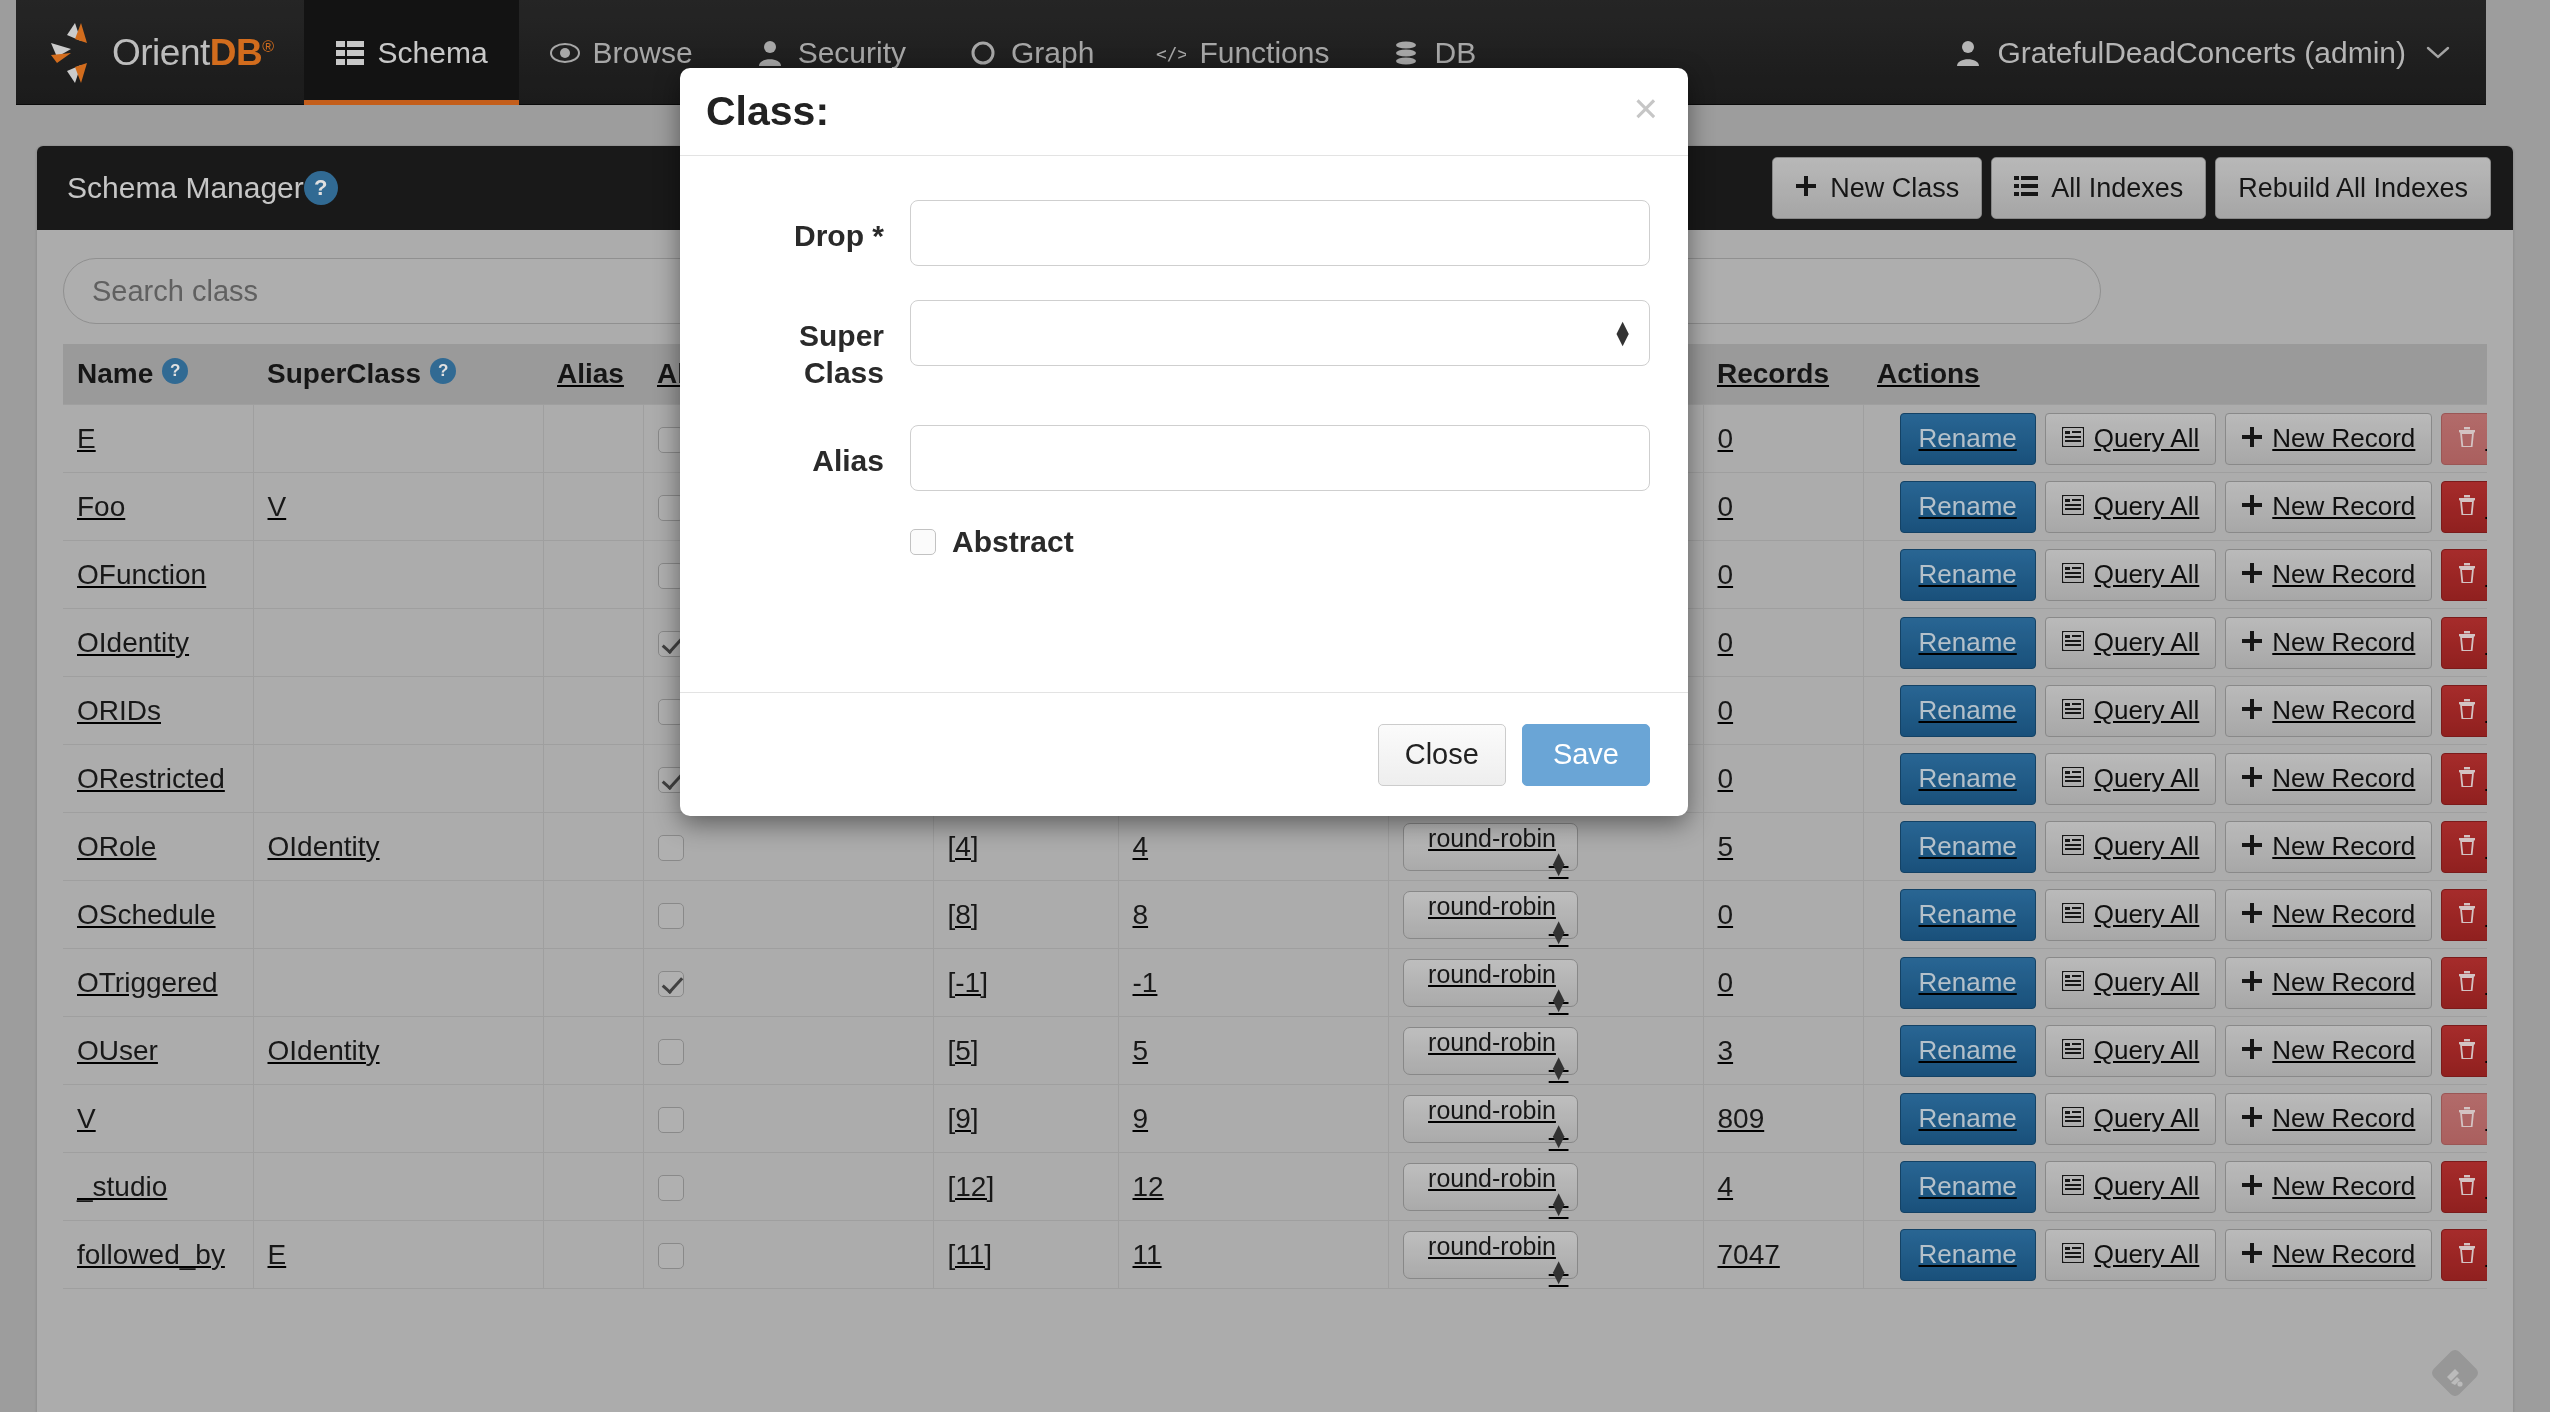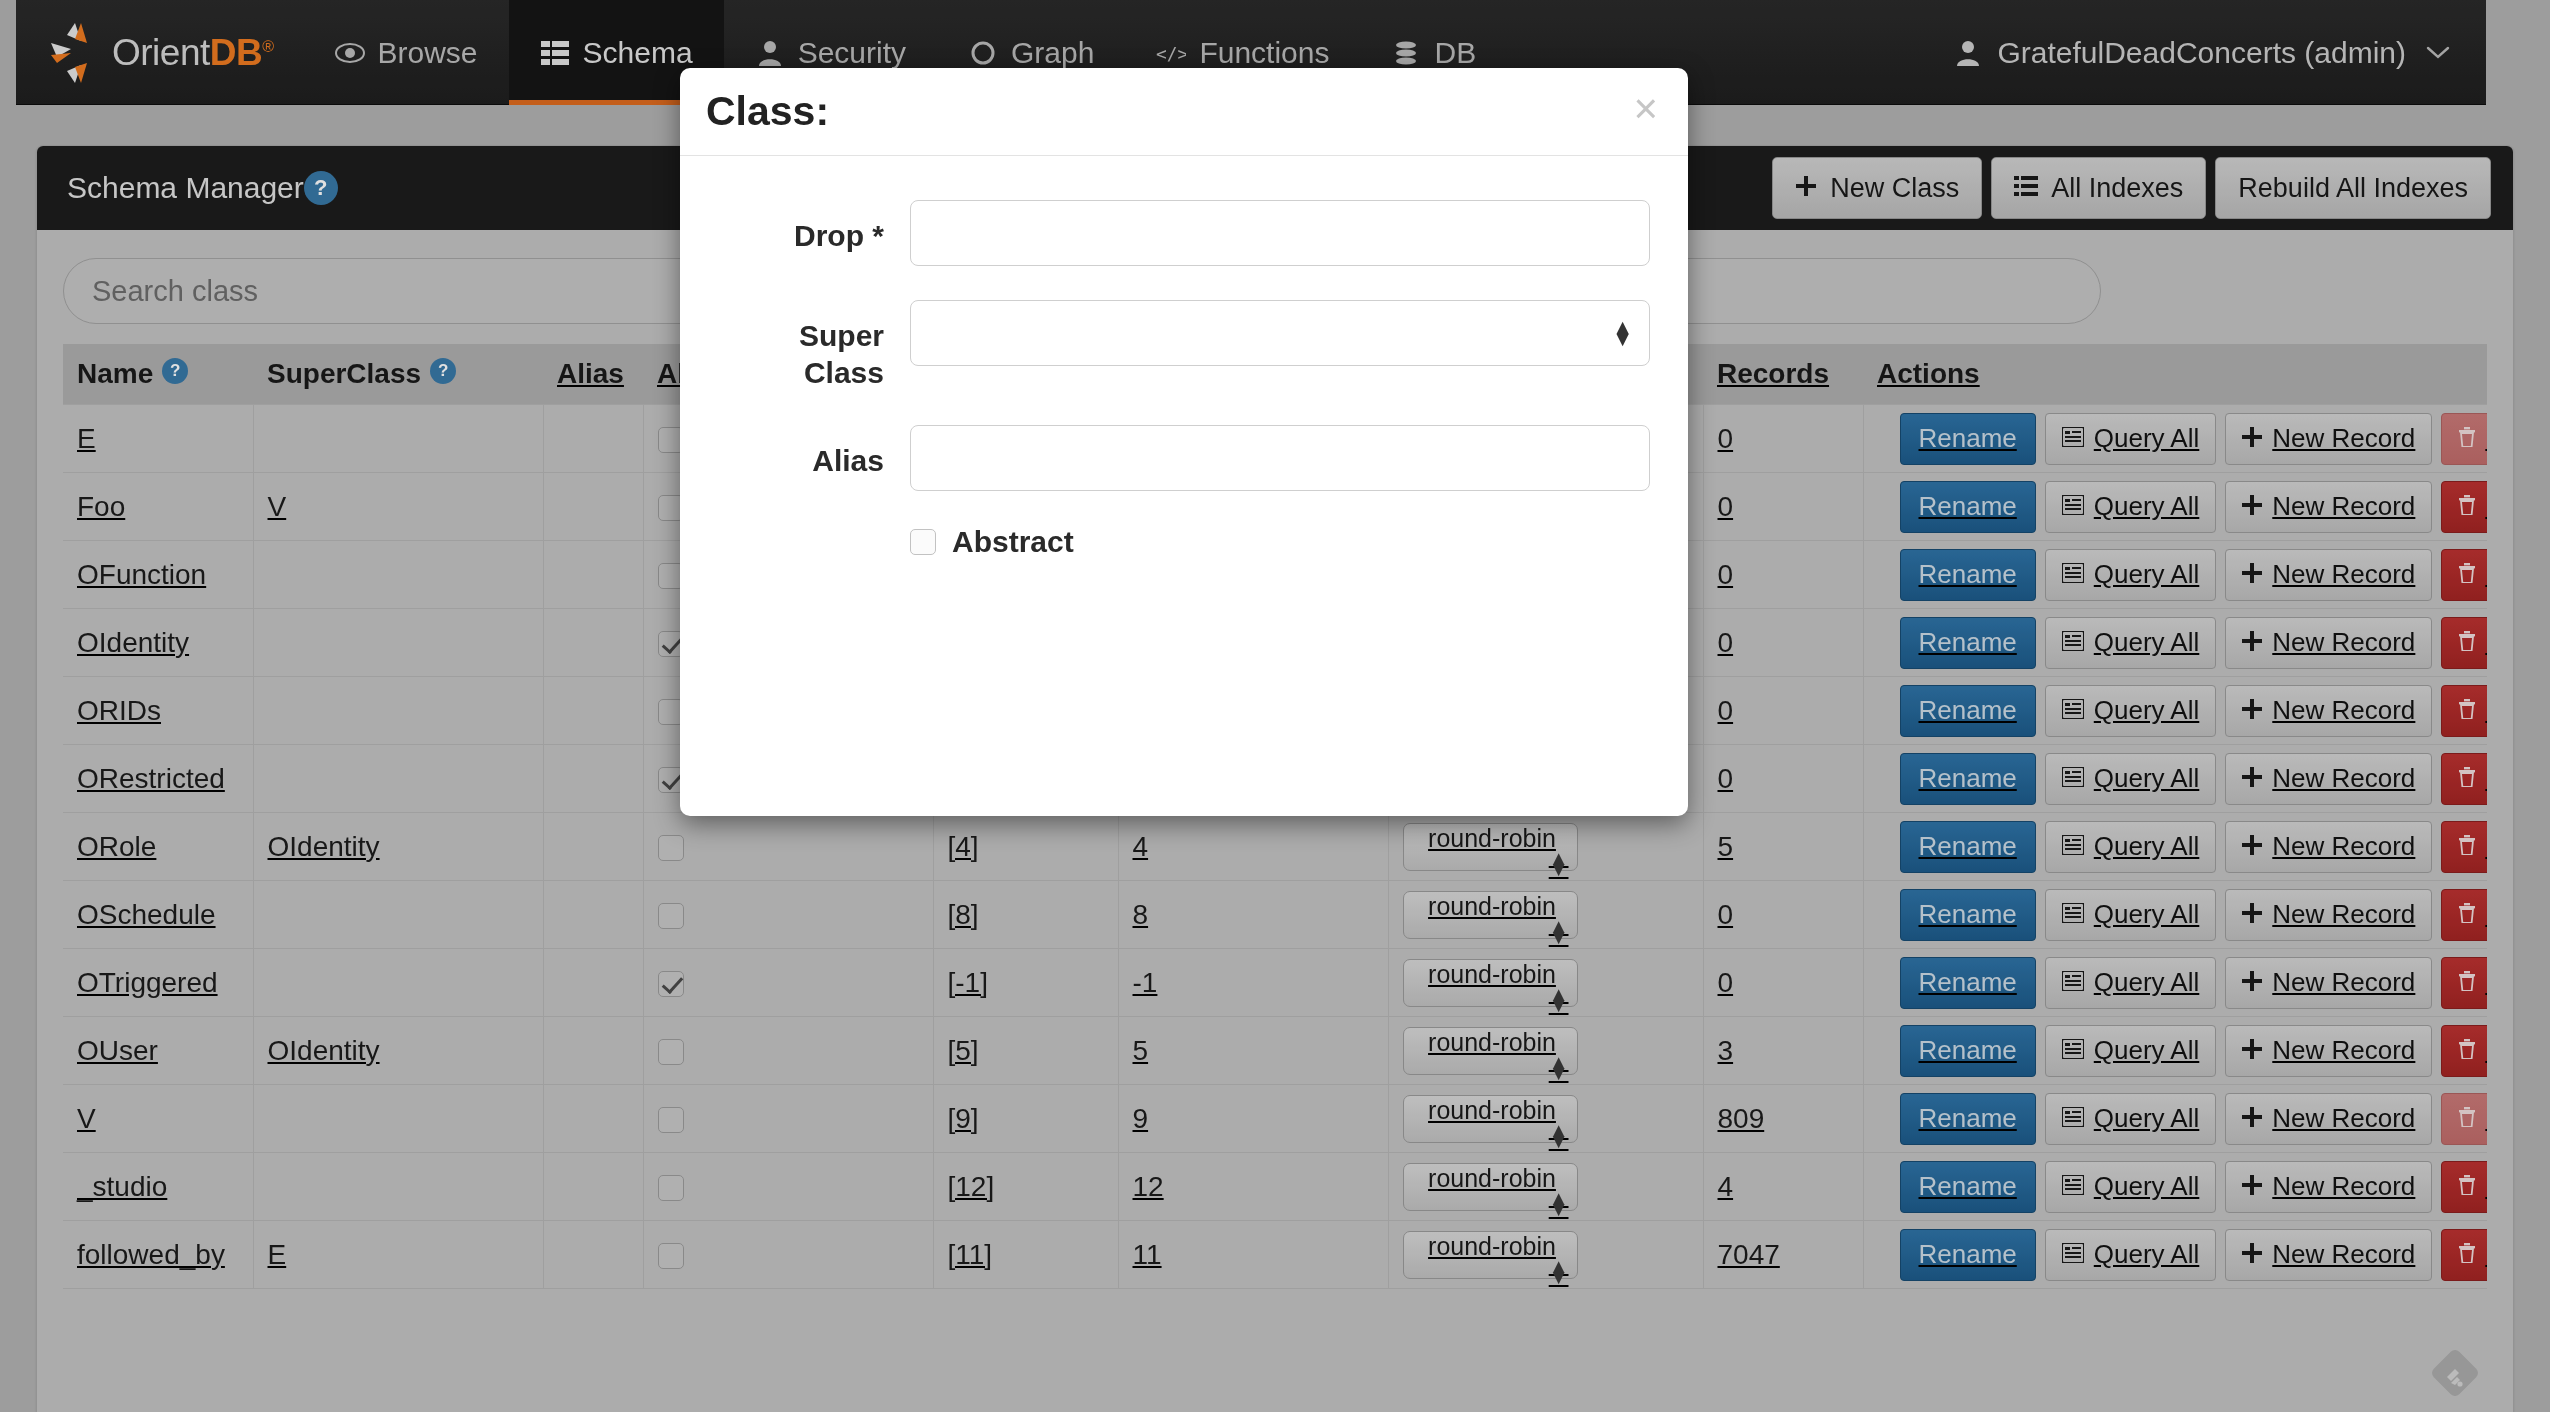--- a/index.html
+++ b/index.html
@@ -355,41 +355,41 @@
           <path d="M -26,2 L -6,0 L -20,10 Z" fill="#f07c21"></path>
           <path d="M -2,30 L 4,12 L -10,18 Z" fill="#e8e8e8"></path>
           <path d="M 4,30 L 10,10 L -2,14 Z" fill="#f07c21"></path>
         </g>
       </svg>
     </span>
     <span class="brand-text"><span>Orient</span><span class="db">DB</span><span class="reg">®</span></span>
   </div>
 
   <div class="nav-items">
-    <div class="nav-item">
-      <span class="nav-ico">
-        <svg width="30" height="22" viewBox="0 0 30 22">
-            <ellipse cx="15" cy="11" rx="14" ry="9" fill="none" stroke="#bfbfbf" stroke-width="2"></ellipse>
-            <circle cx="15" cy="11" r="5" fill="#bfbfbf"></circle>
-          </svg>
-      </span>
-      <span>Browse</span>
-    </div>
     <div class="nav-item active">
       <span class="nav-ico">
         <svg width="28" height="26" viewBox="0 0 28 26">
             <rect x="0" y="1" width="9" height="6" fill="#e4e4e4"></rect>
             <rect x="11" y="1" width="17" height="6" fill="#e4e4e4"></rect>
             <rect x="0" y="10" width="9" height="6" fill="#e4e4e4"></rect>
             <rect x="11" y="10" width="17" height="6" fill="#e4e4e4"></rect>
             <rect x="0" y="19" width="9" height="6" fill="#e4e4e4"></rect>
             <rect x="11" y="19" width="17" height="6" fill="#e4e4e4"></rect>
           </svg>
       </span>
       <span>Schema</span>
+    </div>
+    <div class="nav-item">
+      <span class="nav-ico">
+        <svg width="30" height="22" viewBox="0 0 30 22">
+            <ellipse cx="15" cy="11" rx="14" ry="9" fill="none" stroke="#bfbfbf" stroke-width="2"></ellipse>
+            <circle cx="15" cy="11" r="5" fill="#bfbfbf"></circle>
+          </svg>
+      </span>
+      <span>Browse</span>
     </div>
     <div class="nav-item">
       <span class="nav-ico">
         <svg width="24" height="26" viewBox="0 0 24 26">
             <circle cx="12" cy="7" r="6" fill="#bfbfbf"></circle>
             <path d="M1 26 C1 17 23 17 23 26 Z" fill="#bfbfbf"></path>
           </svg>
       </span>
       <span>Security</span>
     </div>
@@ -1189,13 +1189,17 @@
         <input class="f-input" type="text" placeholder="" style="">
       </div>
     </div>
 
     <div class="chk-row">
       <span class="chk-box"></span>
       <span class="chk-label">Abstract</span>
     </div>
   </div>
 
+  <div class="modal-foot">
+    <button class="btn-close">Close</button>
+    <button class="btn-save">Save</button>
+  </div>
 </div>
 
 </body></html>

